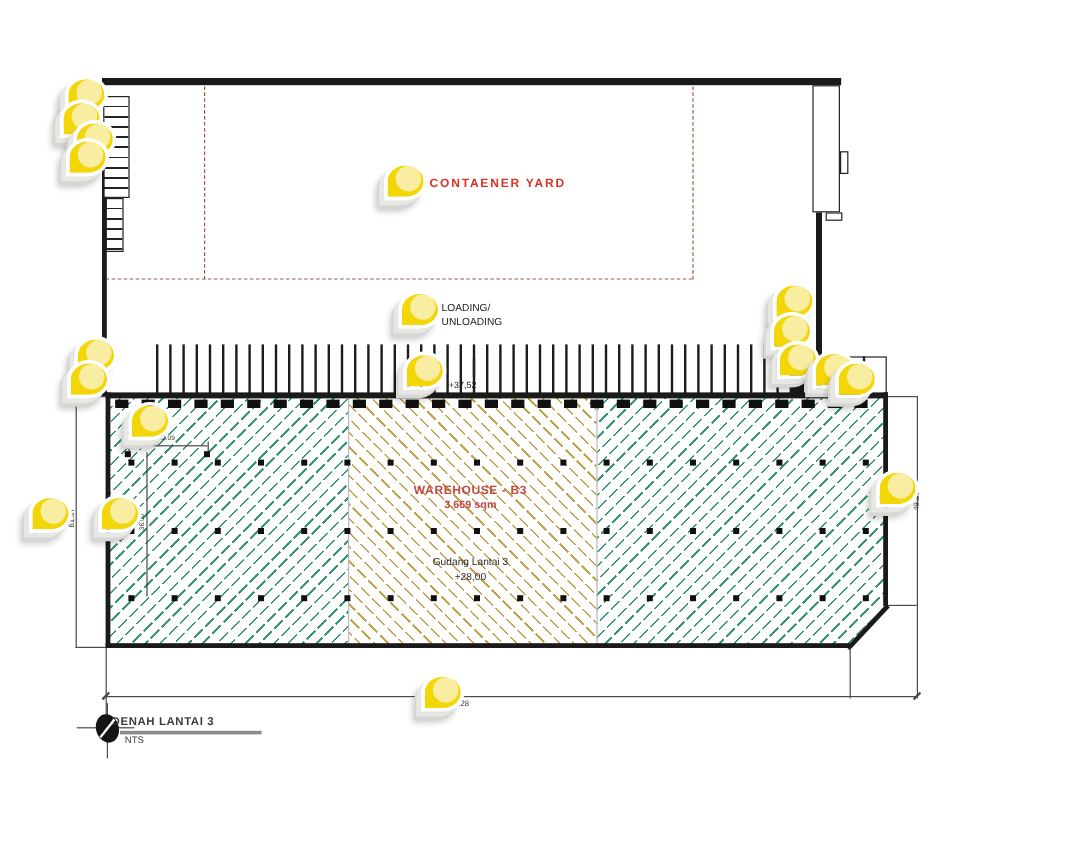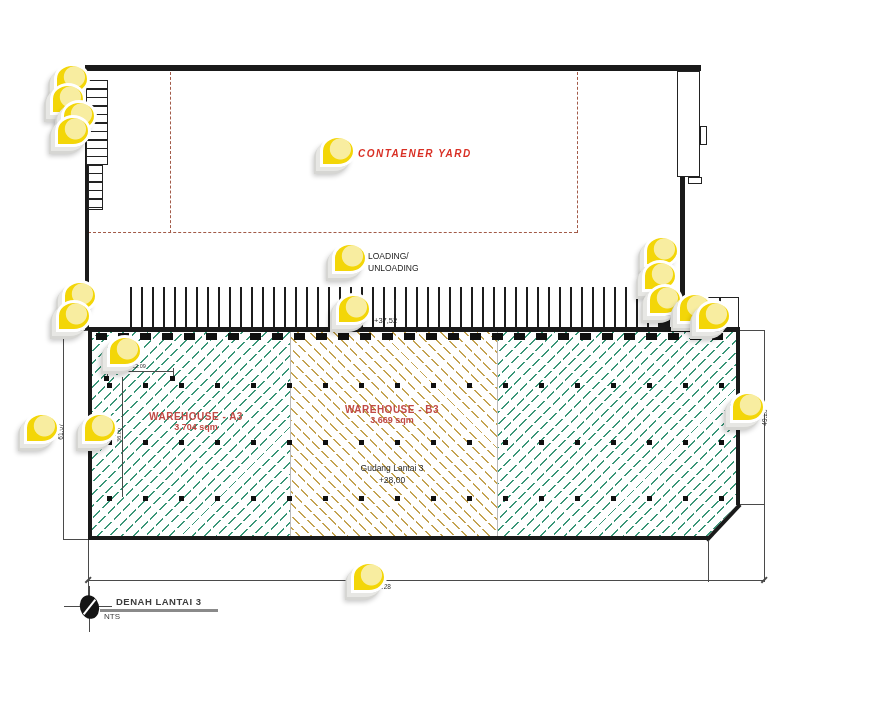--- a/index.html
+++ b/index.html
@@ -66,21 +66,21 @@
   <div class="stair" style="left:86px;top:80px;width:22px;height:85px;"></div>
   <div class="stair" style="left:88px;top:165px;width:15px;height:45px;"></div>
   <div class="roombox" style="left:677px;top:71px;width:23px;height:106px;"></div>
   <div class="roombox" style="left:700px;top:126px;width:7px;height:19px;"></div>
   <div class="roombox" style="left:688px;top:177px;width:14px;height:7px;"></div>
   <div class="blk" style="left:680px;top:177px;width:5px;height:153px;"></div>
 
   <div class="dashv" style="left:170px;top:72px;height:161px;"></div>
   <div class="dashv" style="left:577px;top:72px;height:161px;"></div>
   <div class="dashh" style="left:88px;top:232px;width:489px;"></div>
-  <div class="yardlbl" style="left:358px;top:148px;font-style:italic;">CONTAENER YARD</div>
+  <div class="yardlbl" style="left:358px;top:148px;">CONTAENER YARD</div>
 
   <div id="docklines">
       <div class="dockline" style="left: 130px;"></div>
       <div class="dockline" style="left: 141px;"></div>
       <div class="dockline" style="left: 152px;"></div>
       <div class="dockline" style="left: 163px;"></div>
       <div class="dockline" style="left: 174px;"></div>
       <div class="dockline" style="left: 185px;"></div>
       <div class="dockline" style="left: 196px;"></div>
       <div class="dockline" style="left: 207px;"></div>
@@ -228,24 +228,20 @@
       <div class="col" style="left: 467px; top: 496px;"></div>
       <div class="col" style="left: 503px; top: 496px;"></div>
       <div class="col" style="left: 539px; top: 496px;"></div>
       <div class="col" style="left: 575px; top: 496px;"></div>
       <div class="col" style="left: 611px; top: 496px;"></div>
       <div class="col" style="left: 647px; top: 496px;"></div>
       <div class="col" style="left: 683px; top: 496px;"></div>
       <div class="col" style="left: 719px; top: 496px;"></div>
     </div>
 
-  <div class="lbl-red" style="left:128px;top:411px;width:136px;">
-    <div class="nm">WAREHOUSE - A3</div>
-    <div class="ar">3.704 sqm</div>
-  </div>
   <div class="lbl-red" style="left:322px;top:404px;width:140px;">
     <div class="nm">WAREHOUSE - B3</div>
     <div class="ar">3.669 sqm</div>
   </div>
   <div class="note" style="left:332px;top:462px;width:120px;">
     <div>Gudang Lantai 3</div>
     <div>+28,00</div>
   </div>
 
   <div class="dimline" style="left:88px;top:580px;width:677px;height:1.2px;"></div>
@@ -273,21 +269,21 @@
   <div class="col" style="left:170px;top:376px;"></div>
   <div class="dimtext" style="left:132px;top:363px;font-size:5.5px;">12.09</div>
 
   <div class="dimline" style="left:122px;top:377px;width:1px;height:120px;"></div>
   <div class="dimtext rot" style="left:112px;top:432px;font-size:5.5px;">36.00</div>
 
   <div class="dimline" style="left:89px;top:586px;width:1.2px;height:46px;"></div>
   <div class="dimline" style="left:64px;top:606px;width:48px;height:1.2px;"></div>
   <div class="ellipse" style="left:80px;top:595px;width:19px;height:24px;"></div>
   <div class="slash" style="left:80px;top:606px;width:19px;height:2px;"></div>
-  <div class="titletxt" style="left:116px;top:596px;">DENAH LANTAI 3</div>
+  <div class="titletxt" style="left:93px;top:596px;">DENAH LANTAI 3</div>
   <div class="titleline" style="left:100px;top:609px;width:118px;height:2.5px;"></div>
   <div class="titlents" style="left:104px;top:612px;">NTS</div>
 
   <div id="markers">
       <div class="marker" style="left: 54px; top: 63px;"></div>
       <div class="marker" style="left: 50px; top: 83px;"></div>
       <div class="marker" style="left: 61px; top: 100px;"></div>
       <div class="marker" style="left: 55px; top: 115px;"></div>
       <div class="marker" style="left: 62px; top: 280px;"></div>
       <div class="marker" style="left: 56px; top: 300px;"></div>

